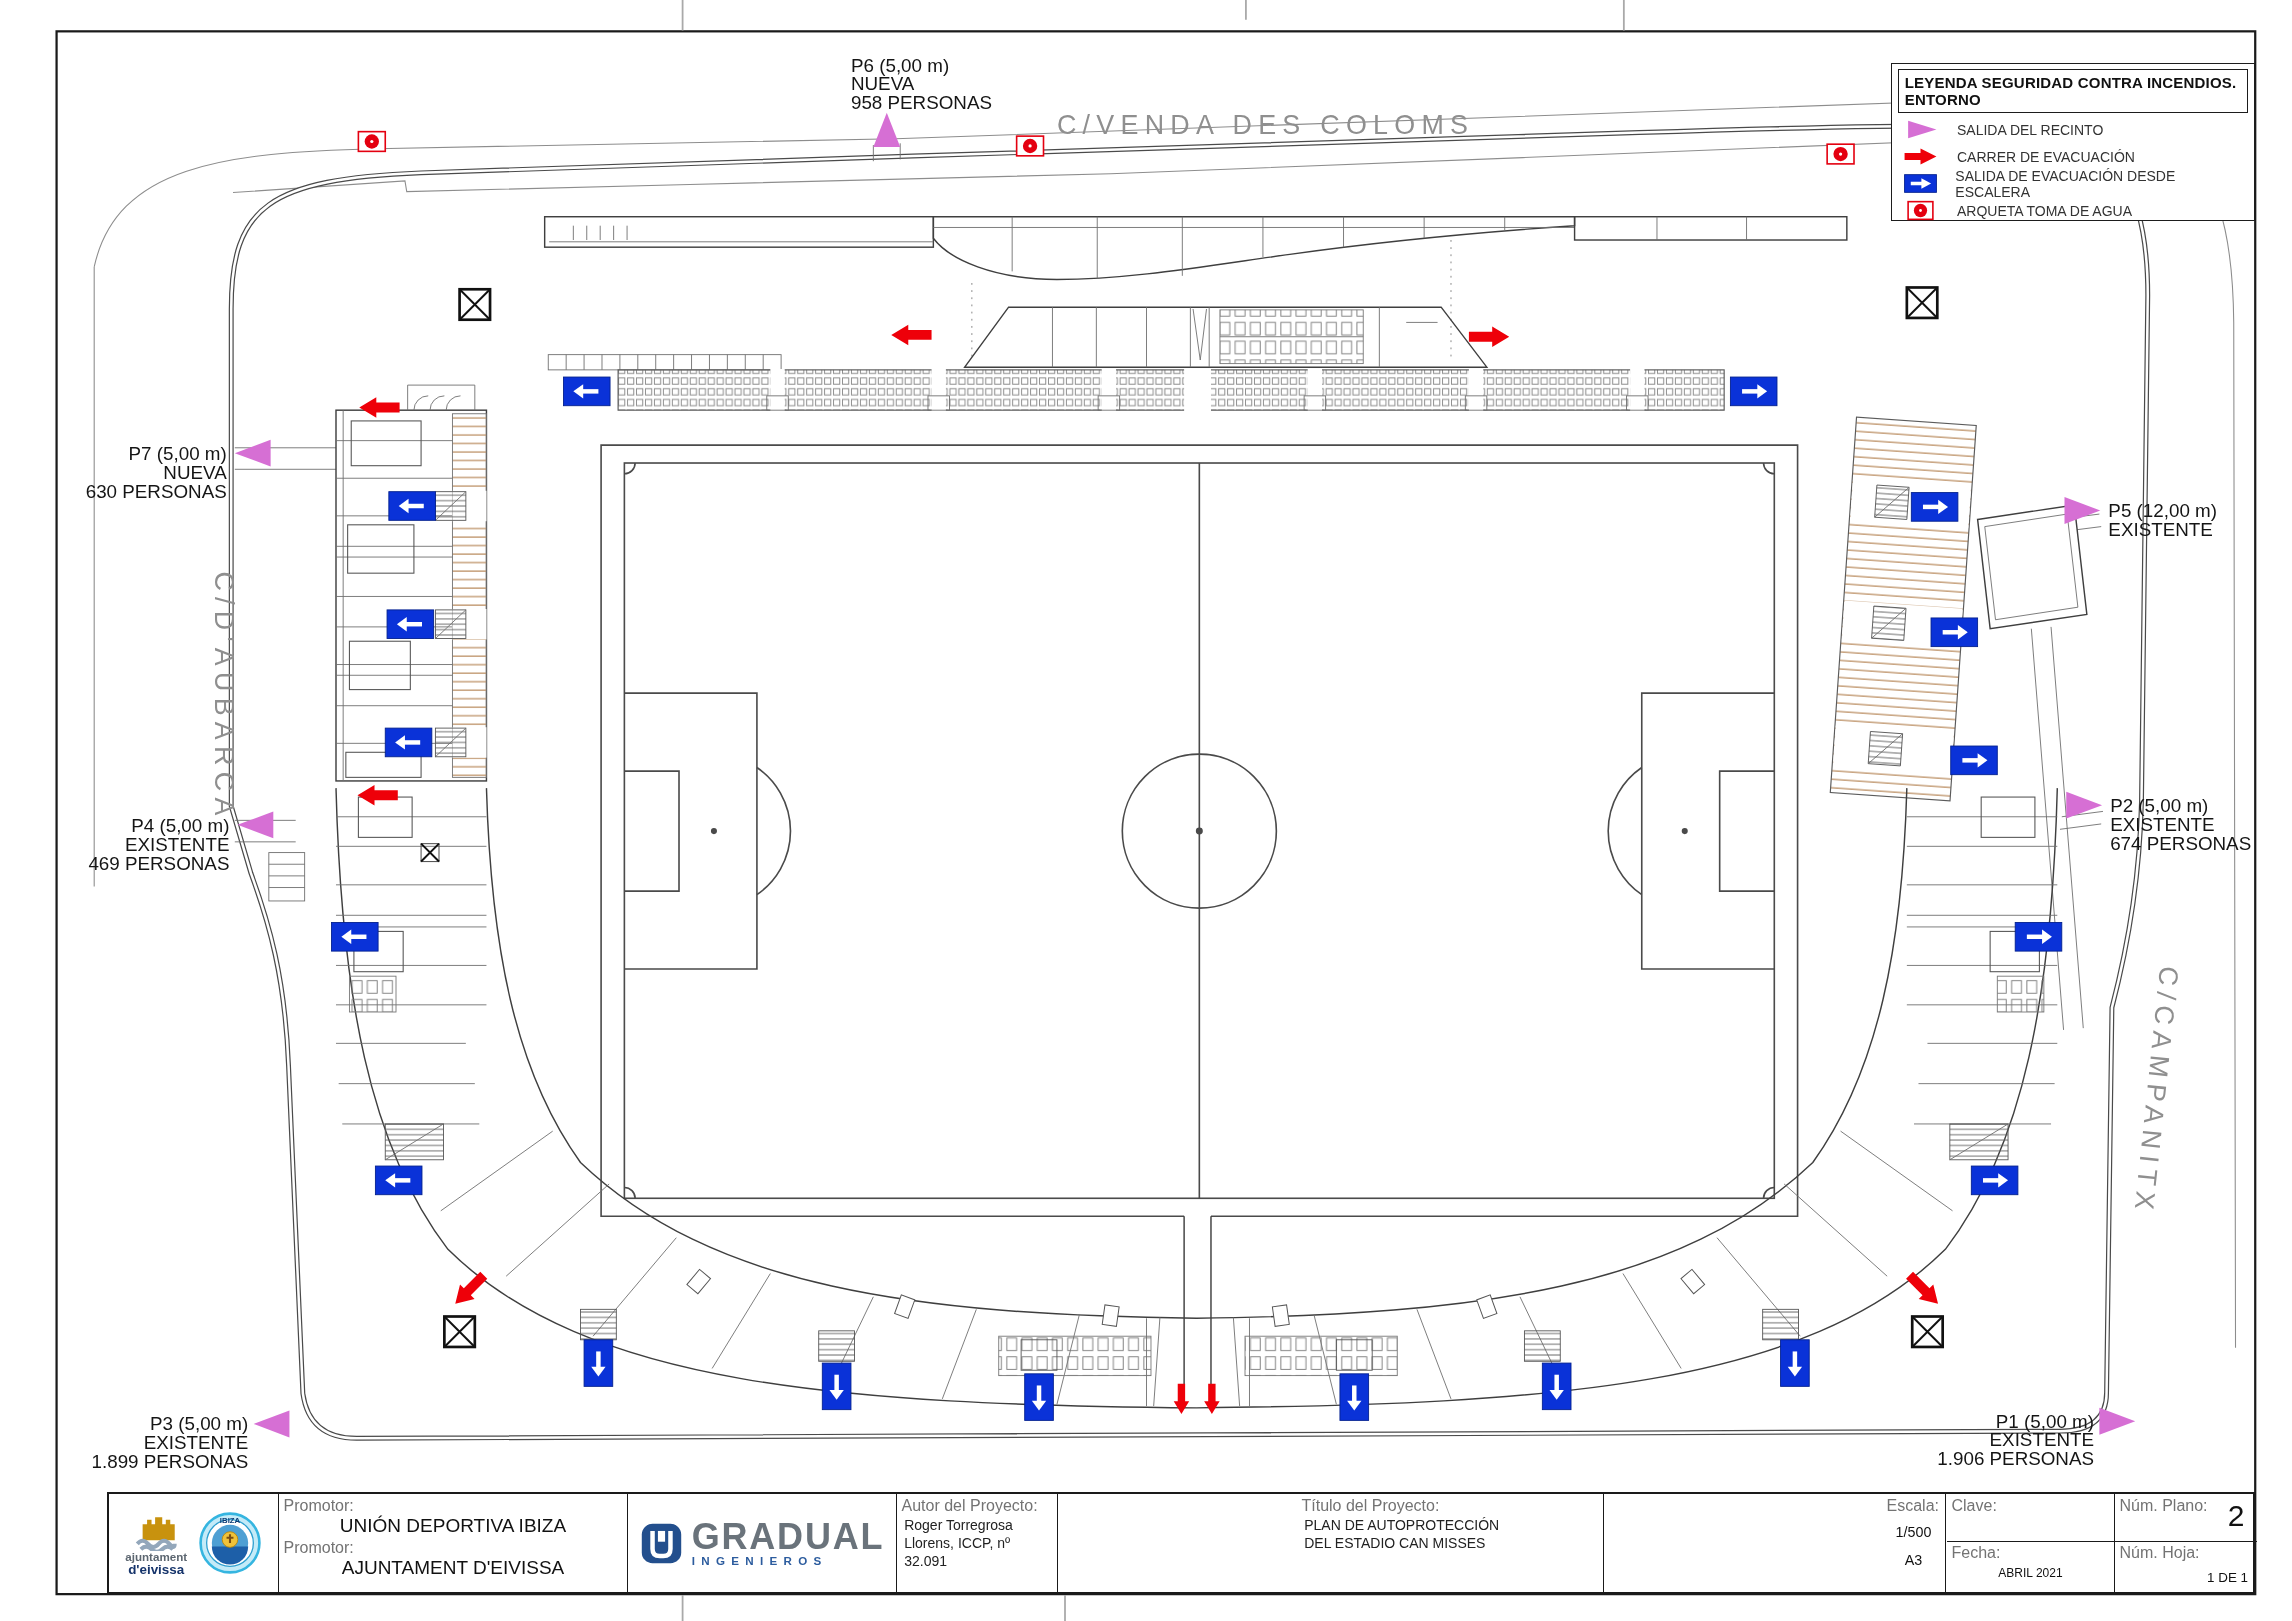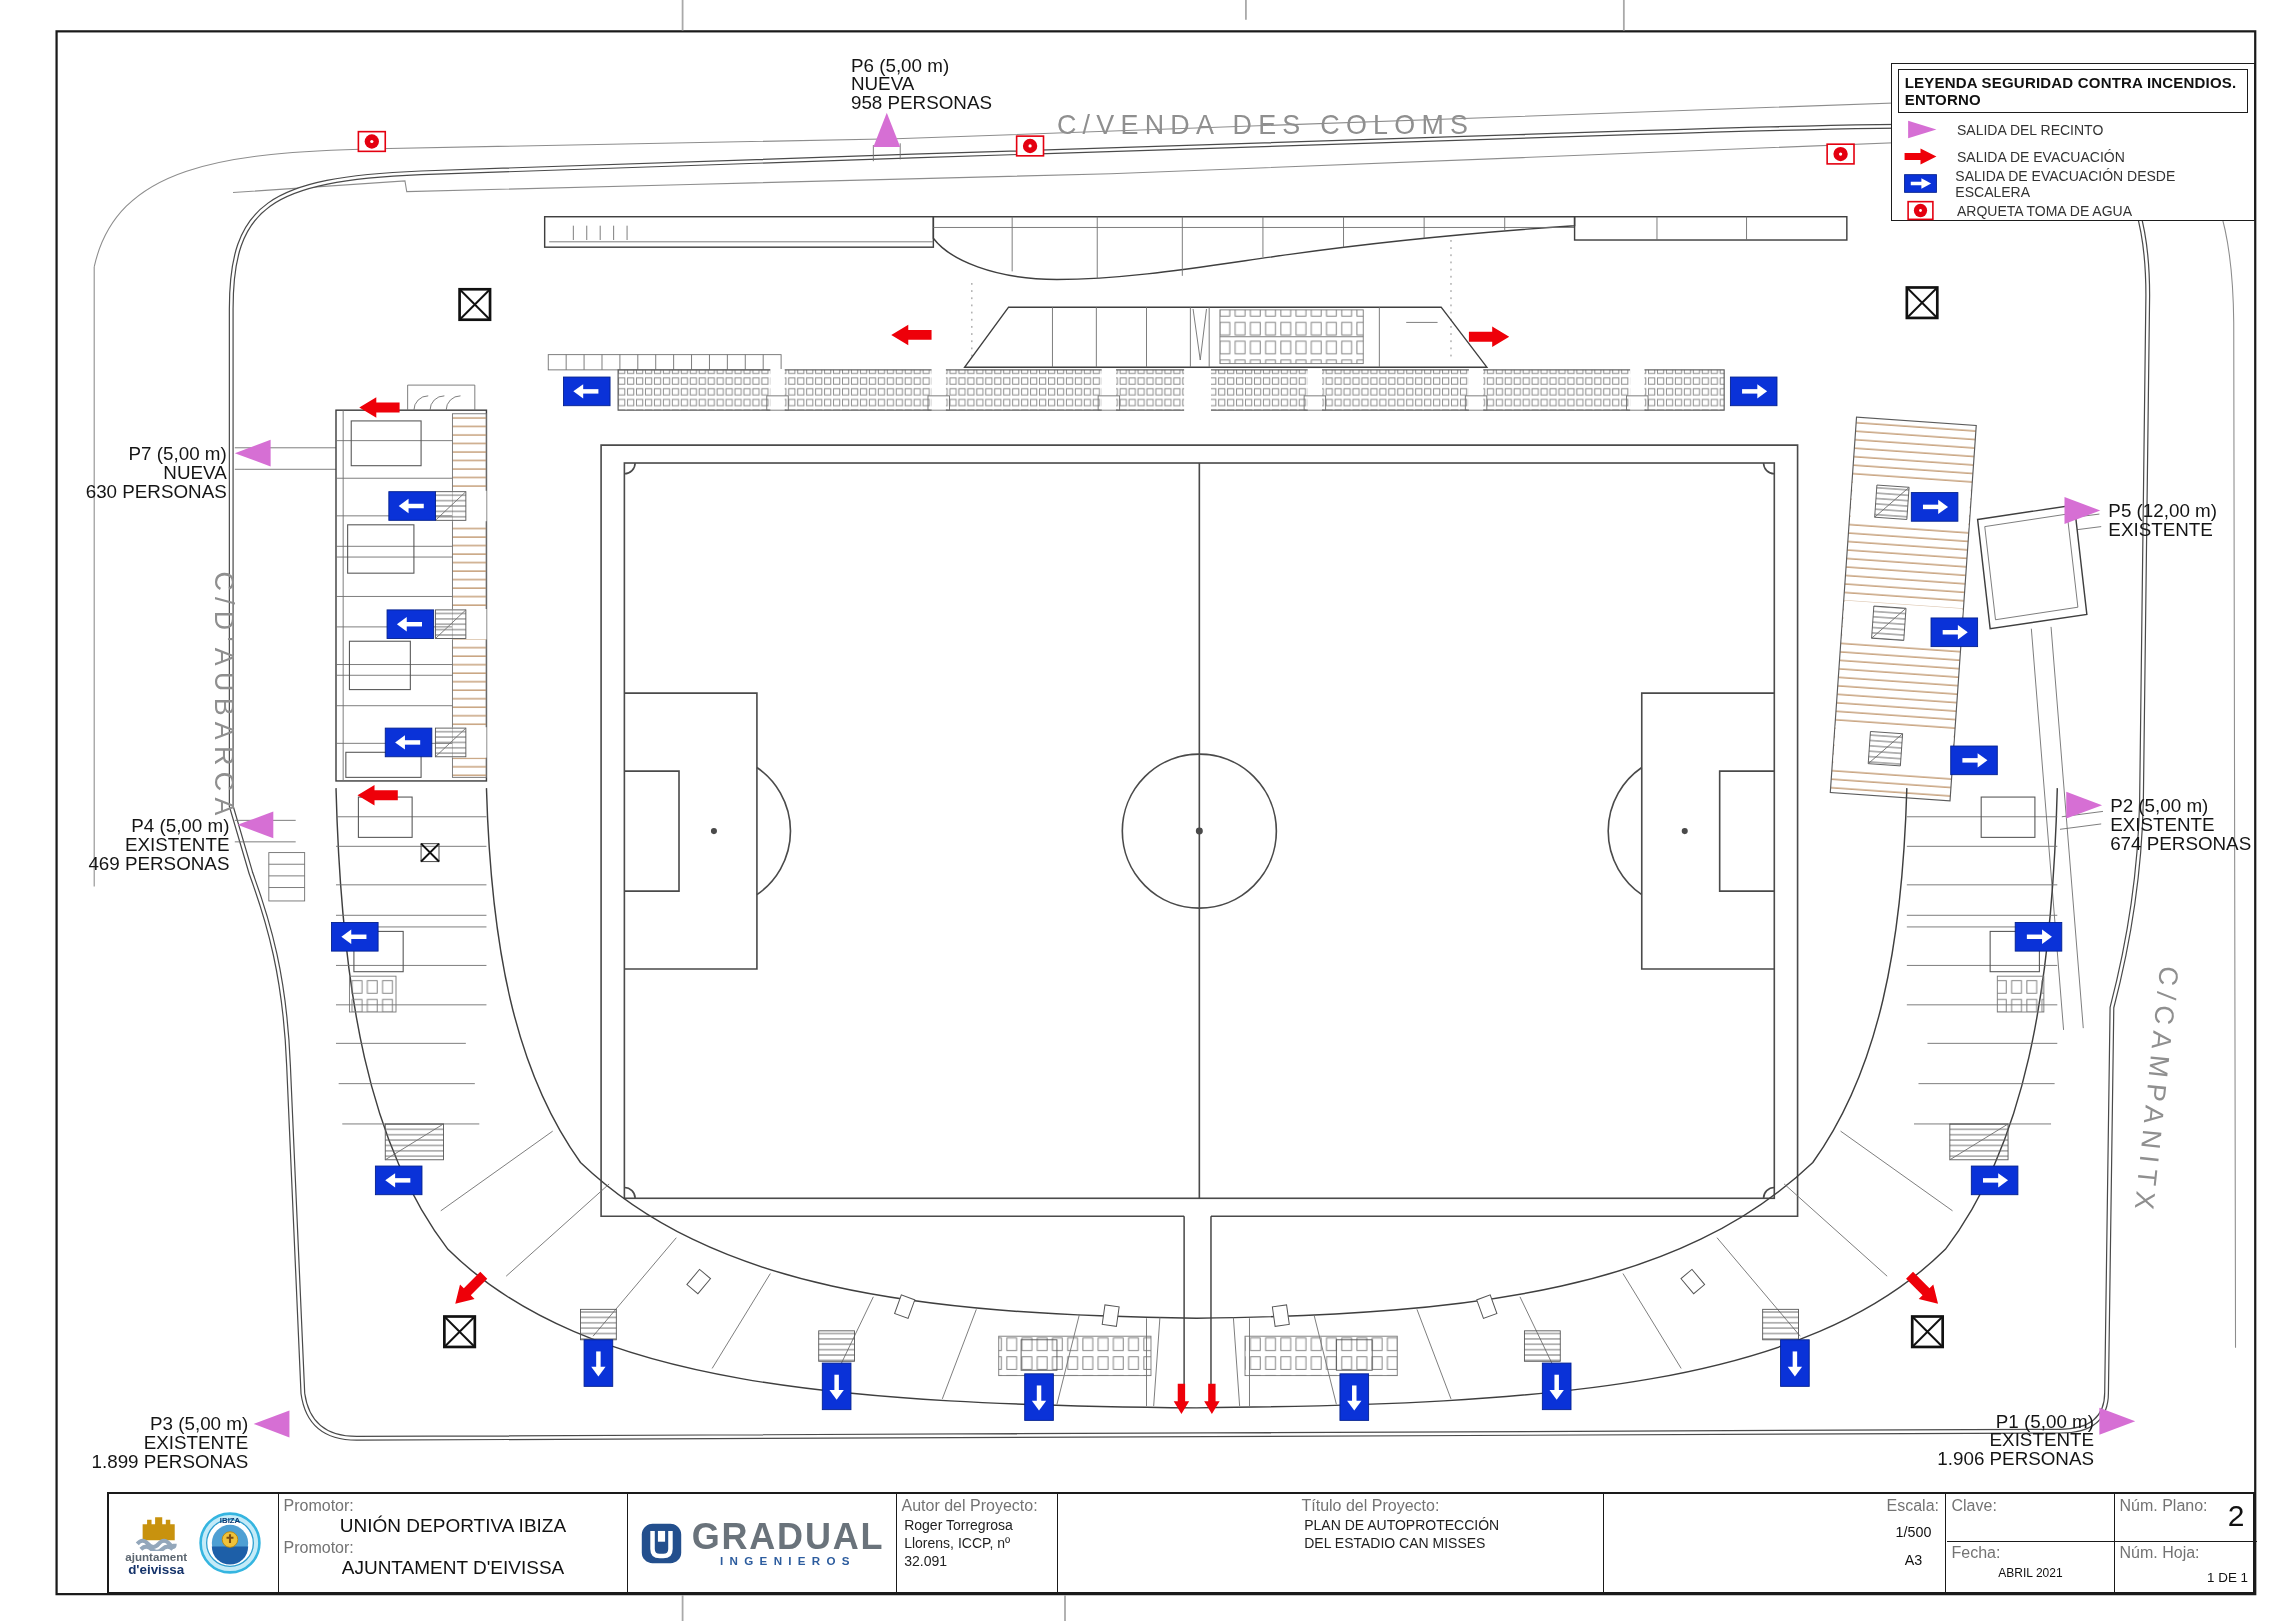--- a/index.html
+++ b/index.html
@@ -39,21 +39,21 @@
 
   
   .tb{position:absolute;left:107px;top:1492px;width:2148px;height:102px;
       border:2.2px solid #1a1a1a;background:#fff;box-sizing:border-box;}
   .cell{position:absolute;top:0;bottom:0;border-right:1.3px solid #1a1a1a;box-sizing:border-box;overflow:hidden;}
   .cl{font-size:16px;color:#737373;padding:2.7px 4.5px 0 4.5px;}
   .big{font-size:19px;color:#111;text-align:center;}
   .med{font-size:14px;color:#222;padding:1.8px 7.2px;line-height:18px;}
   .subdiv{position:absolute;left:0;right:0;top:47px;border-top:1.3px solid #1a1a1a;}
   .gradual-wrap{display:flex;align-items:center;justify-content:center;height:100%;gap:9px;}
-  .gradual-text{display:flex;flex-direction:column;align-items:center;}
+  .gradual-text{display:flex;flex-direction:column;align-items:flex-start;}
   .gradual-name{font-size:36px;font-weight:bold;color:#6a737b;letter-spacing:1.8px;line-height:34px;}
   .gradual-sub{font-size:11.6px;font-weight:bold;color:#2c5c9e;letter-spacing:6.3px;}
   .logos{display:flex;align-items:center;justify-content:center;gap:10.7px;height:100%;}
   .aj{display:flex;flex-direction:column;align-items:center;line-height:12.5px;}
   .aj-t1{font-size:11.6px;font-weight:bold;color:#5c6670;}
   .aj-t2{font-size:13.4px;font-weight:bold;color:#16346b;}
 </style>
 </head>
 <body>
 
@@ -481,21 +481,21 @@
           </svg>
     </span>
     <span class="legend-lab">SALIDA DEL RECINTO</span>
   </div>
   <div class="legend-row">
     <span class="legend-sym">
       <svg width="39" height="23" viewBox="0 0 44 26">
             <path d="M4,9 H22 V4 L40,13 L22,22 V17 H4 Z" fill="#ee0009"></path>
           </svg>
     </span>
-    <span class="legend-lab">SALIDA DE EVACUACIÓN</span>
+    <span class="legend-lab">CARRER DE EVACUACIÓN</span>
   </div>
   <div class="legend-row">
     <span class="legend-sym">
       <svg width="39" height="23" viewBox="0 0 44 26">
             <rect x="4" y="3" width="36" height="20" fill="#0a32d8" stroke="#04218f"></rect>
       <path d="M11,13 H24" stroke="#fff" stroke-width="4" fill="none"></path>
             <polygon points="23,7 34,13 23,19" fill="#fff"></polygon>
           </svg>
     </span>
     <span class="legend-lab">SALIDA DE EVACUACIÓN DESDE ESCALERA</span>

